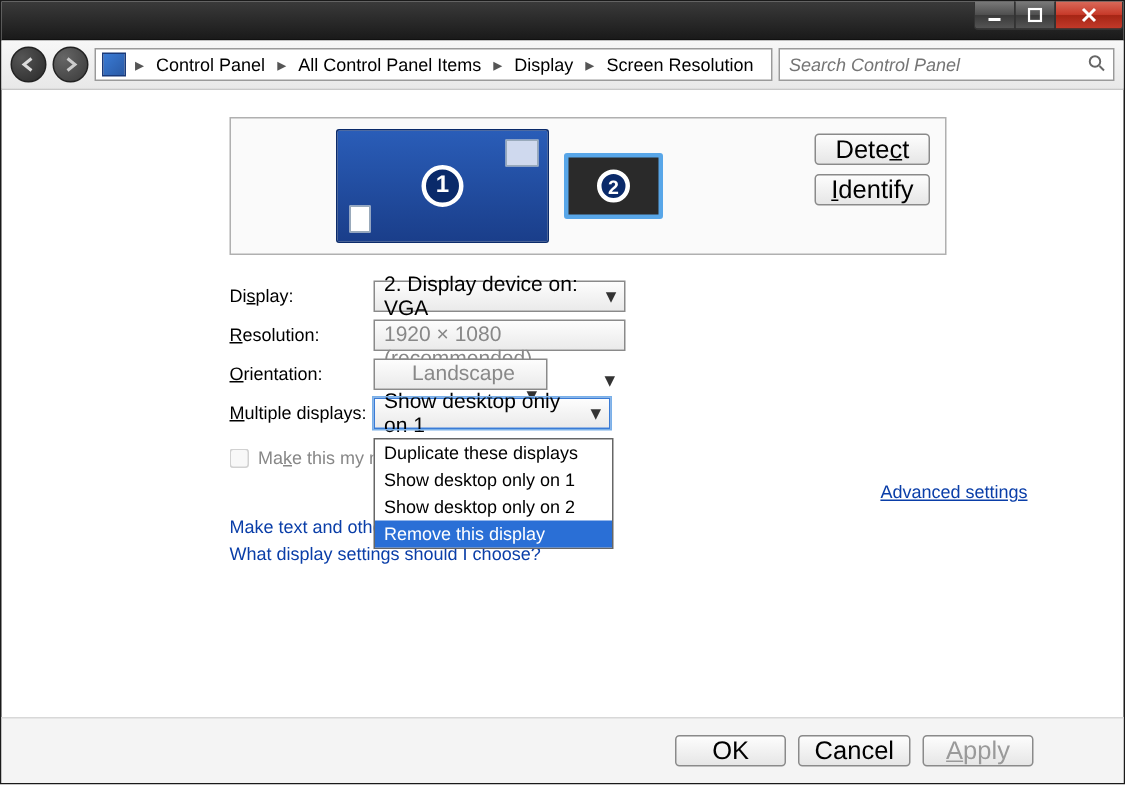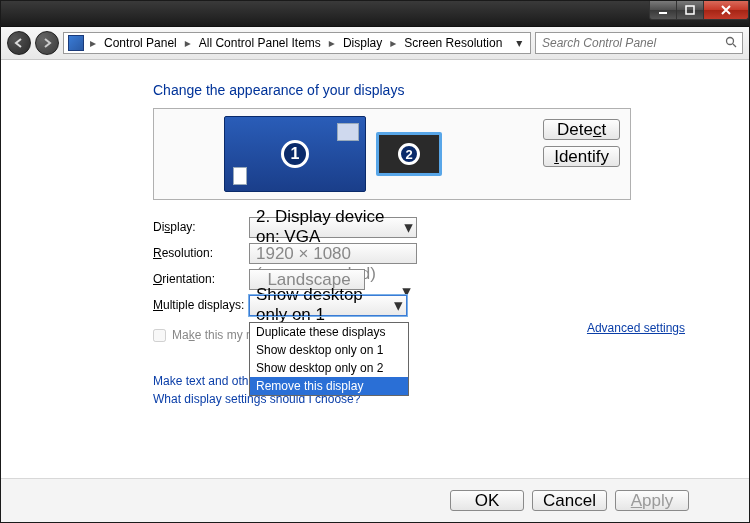--- a/index.html
+++ b/index.html
@@ -85,21 +85,21 @@
     flex: none;
   }
   .crumb { color: #000; white-space: nowrap; padding: 0 4px; }
   .crumb-sep { color:#555; padding:0 2px; }
   .addr-spacer { flex:1; }
   .addr-btn {
     width: 18px; height: 18px; display:flex; align-items:center; justify-content:center;
     color:#333; flex:none;
   }
   .searchbar {
-    width: 208px; height: 22px;
+    width: 224px; height: 22px;
     background:#fff; border:1px solid #9a9a9a;
     display:flex; align-items:center; padding:0 4px;
   }
   .searchbar input {
     border:none; outline:none; flex:1; font-size:12px; font-style:italic; color:#7a7a7a;
     font-family: inherit;
   }
   .mag { color:#555; width:14px; text-align:center; }
 
   
@@ -171,21 +171,21 @@
   
   .rows { margin: 14px 0 0 100px; }
   .row { display:flex; align-items:center; height: 26px; }
   .row label { width: 96px; }
   .combo {
     height: 21px;
     border:1px solid #8a8a8a;
     background: linear-gradient(to bottom,#fdfdfd,#eaeaea);
     display:flex; align-items:center;
     padding: 0 2px 0 6px;
-    font-size:17px;
+    font-size:14px;
   }
   .combo .arrow {
     width:15px; height:15px; margin-left:auto;
     display:flex; align-items:center; justify-content:center;
     color:#333;
   }
   .combo.w150 { width:158px; }
   .combo.w170 { width:168px; }
   .combo.w110 { width:116px; }
   .combo.active {
@@ -296,21 +296,20 @@
       <span class="mag">
         <svg width="12" height="12">
             <circle cx="5" cy="5" r="3.5" fill="none" stroke="#666" stroke-width="1.3"></circle>
             <line x1="8" y1="8" x2="11" y2="11" stroke="#666" stroke-width="1.3"></line>
           </svg>
       </span>
     </div>
   </div>
 
   <div class="content">
-    <div class="heading">Change the appearance of your displays</div>
 
     <div class="preview">
       <div class="monitors">
         <div class="mon mon1">
           <div class="doc"></div>
           <div class="mon-num">1</div>
         </div>
         <div class="mon mon2">
           <div class="mon-num" style="width:22px;height:22px;font-size:13px;">2</div>
         </div>

